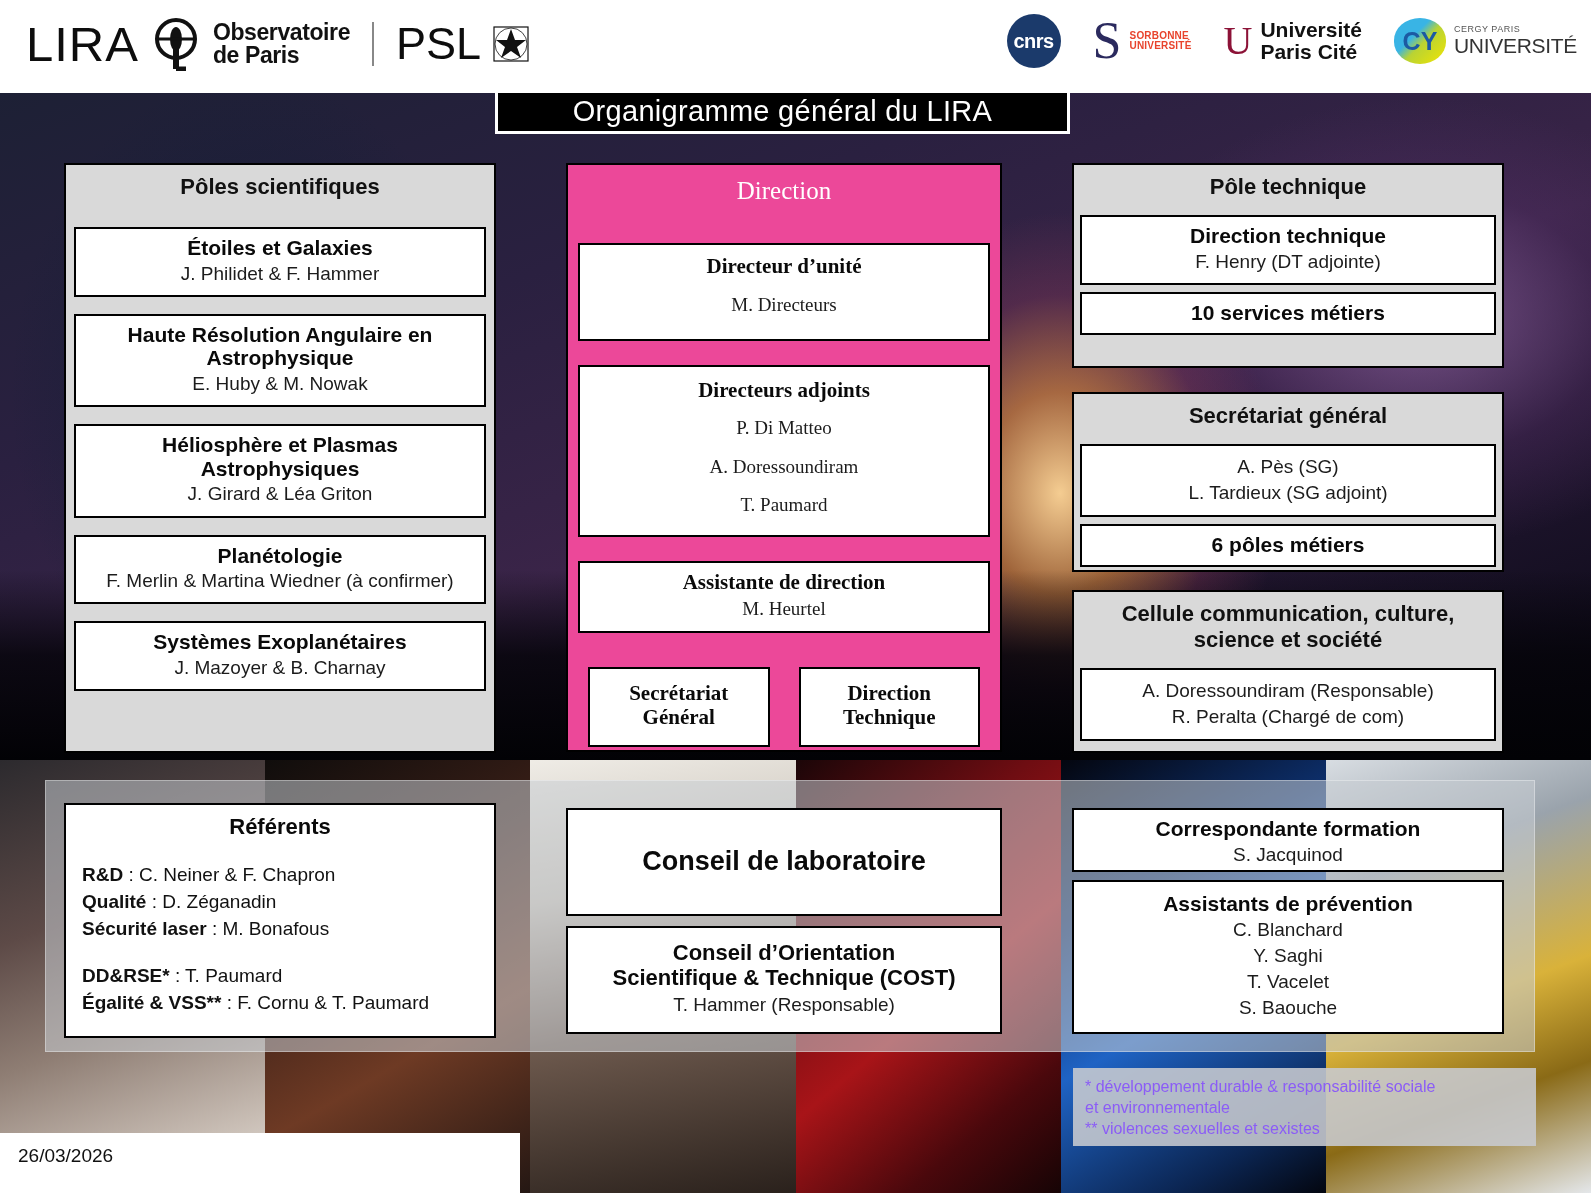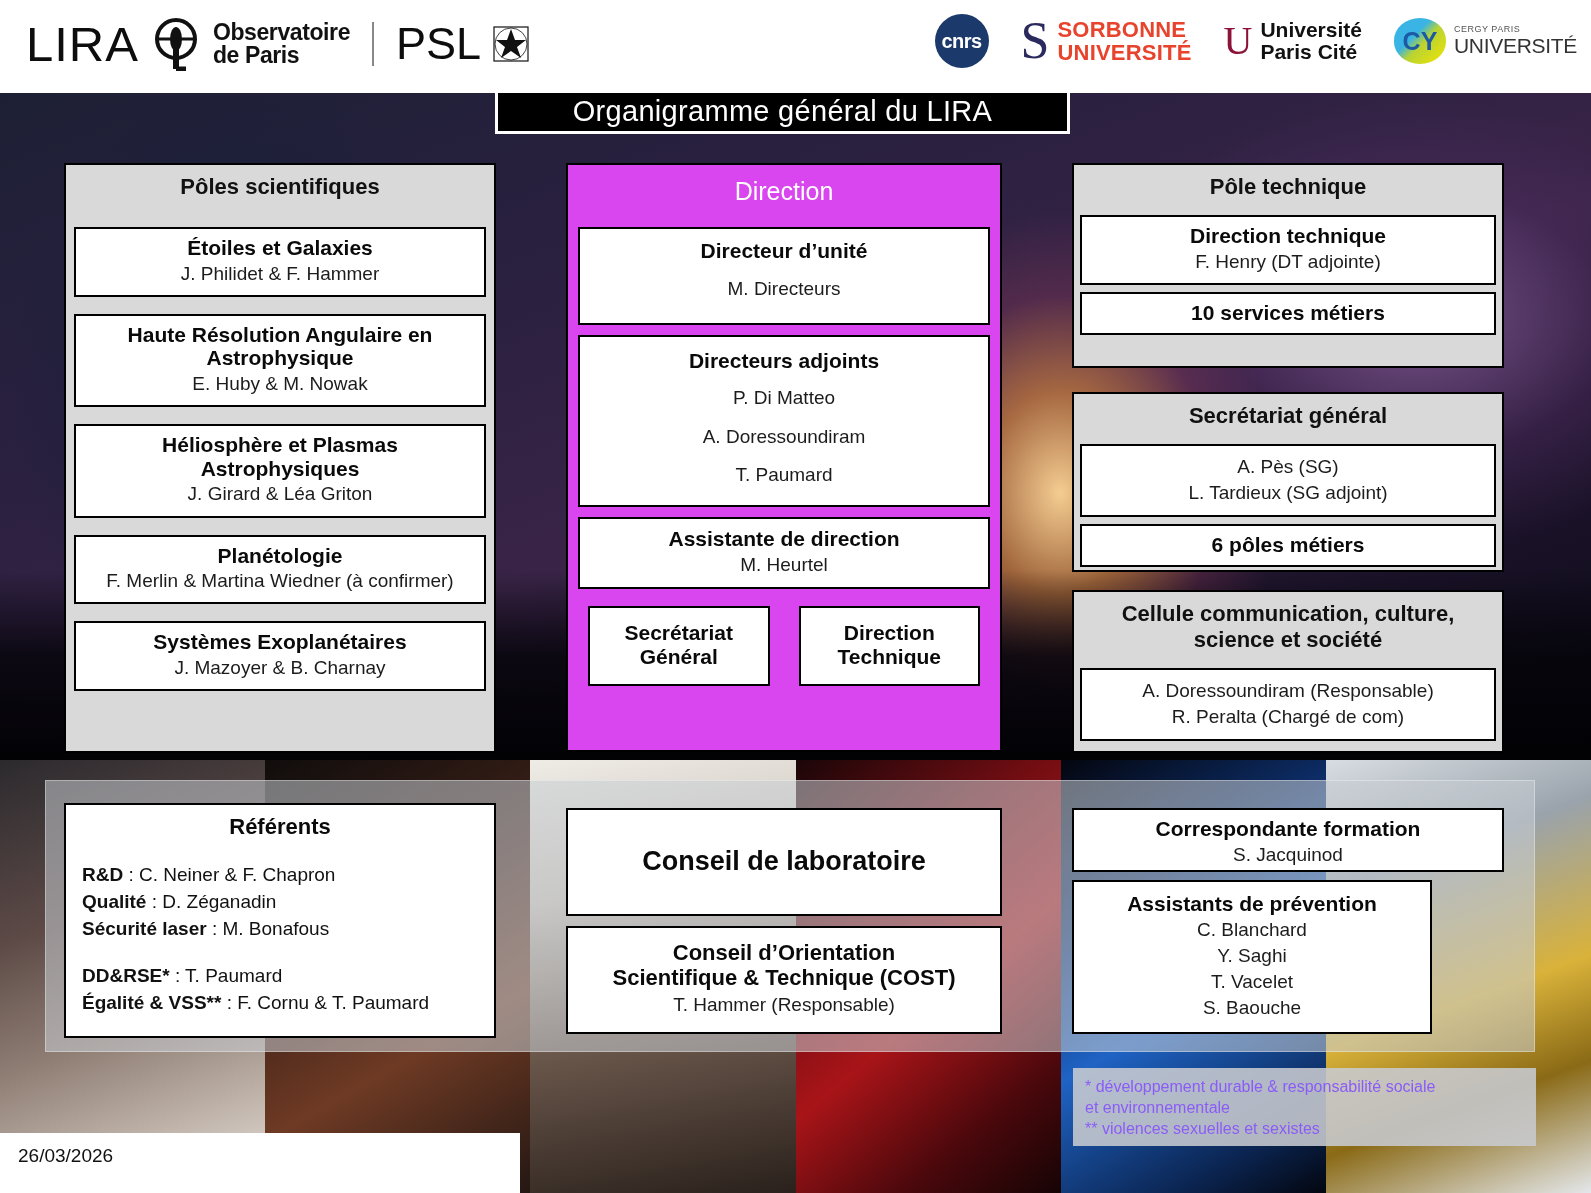--- a/index.html
+++ b/index.html
@@ -28,21 +28,21 @@
   .psl-star { width: 36px; height: 36px; margin-left: 2px; }
 
   .logos-right { position: absolute; right: 14px; top: 14px; display: flex; align-items: center; gap: 32px; }
   .logo-item { display: flex; align-items: center; gap: 8px; }
   .cnrs-circle {
     width: 54px; height: 54px; border-radius: 50%;
     background: #1b3a6b; color: #fff; display: flex; align-items: center; justify-content: center;
     font-size: 20px; font-weight: 700; letter-spacing: -0.5px;
   }
   .sorb-s { font-size: 52px; color: #2b2a5e; font-family: "Liberation Serif", serif; line-height: 0.8; }
-  .sorb-txt { font-size: 22px; font-weight: 700; color: #e8432c; line-height: 1.05; letter-spacing: 0.2px; }
+  .sorb-txt { font-size: 10px; font-weight: 700; color: #e8432c; line-height: 1.05; letter-spacing: 0.2px; }
   .upc-mark { font-size: 40px; color: #8c1237; font-family: "Liberation Serif", serif; line-height: 0.85; }
   .upc-txt { font-size: 21px; font-weight: 700; color: #111; line-height: 1.05; }
   .cy-badge {
     width: 52px; height: 46px; border-radius: 50%/48%;
     background: linear-gradient(135deg,#39b4e5 0%,#39b4e5 38%,#b9d334 55%,#f2e500 100%);
     display: flex; align-items: center; justify-content: center;
     font-size: 25px; font-weight: 700; color: #1c5aa3;
   }
   .cy-txt-small { font-size: 9px; color: #555; letter-spacing: 0.5px; }
   .cy-txt-big { font-size: 21px; color: #333; letter-spacing: -0.3px; }
@@ -87,21 +87,21 @@
   }
 
   
   .panel {
     position: absolute;
     background: #d9d9d9;
     border: 2px solid #000;
     z-index: 20;
     padding: 0;
   }
-  .panel.dark { background: #d946ef; }
+  .panel.dark { background: #ec4899; font-family: Liberation Serif, serif; }
   .panel-title {
     text-align: center; font-weight: 700; font-size: 22px; color: #111;
     padding: 9px 6px 10px;
   }
   .panel-title.light { color: #ffffff; font-weight: 400; font-size: 25px; padding: 12px 6px 14px; }
 
   .box {
     background: #ffffff; border: 2.5px solid #000;
     margin: 5px 6px 7px; padding: 7px 8px 9px;
     text-align: center;
@@ -109,21 +109,21 @@
   .box-title { font-weight: 700; font-size: 21px; color: #0a0a0a; line-height: 1.12; }
   .box-sub { font-size: 19px; color: #1c1c1c; line-height: 1.28; margin-top: 2px; }
   .box-sub.spaced { margin-top: 14px; }
 
   
   #poles-sci { left: 64px; top: 163px; width: 432px; height: 590px; }
   #poles-sci .box { margin: 17px 8px 10px; }
 
   
   #direction { left: 566px; top: 163px; width: 436px; height: 589px; }
-  #direction .box { margin: 7px 10px 10px; }
+  #direction .box { margin: 24px 10px 10px; }
 
   #dir-unite { padding: 10px 8px 22px; }
   #dir-adjoints { padding: 12px 8px 18px; }
   #dir-assistante { padding: 8px 8px 10px; }
 
   .dual-row { display: flex; gap: 9px; margin: 7px 10px 10px; }
   .dual-row .box { flex: 1 1 0; margin: 0; padding: 13px 6px 16px; }
 
   
   #pole-tech { left: 1072px; top: 163px; width: 432px; height: 205px; }
@@ -149,21 +149,21 @@
   .ref-line b { font-weight: 700; }
   .ref-gap { height: 20px; }
 
   #conseil-labo { left: 566px; top: 808px; width: 436px; height: 108px; display: flex; align-items: center; justify-content: center; }
   #conseil-labo .box-title { font-size: 27px; }
 
   #cost { left: 566px; top: 926px; width: 436px; height: 108px; padding: 12px 8px 10px; }
   #cost .box-title { font-size: 22px; line-height: 1.15; }
 
   #corr-formation { left: 1072px; top: 808px; width: 432px; height: 64px; padding: 7px 8px 8px; }
-  #assistants-prev { left: 1072px; top: 880px; width: 360px; height: 154px; padding: 10px 8px 4px; }
+  #assistants-prev { left: 1072px; top: 880px; width: 432px; height: 154px; padding: 10px 8px 4px; }
 
   
   .footnote {
     position: absolute; left: 1073px; top: 1068px; width: 463px; height: 78px;
     background: rgba(200,203,208,0.88);
     z-index: 25; padding: 8px 12px;
     font-size: 16px; color: #8b5cf6; line-height: 1.32;
   }
 
   .date-stamp {

